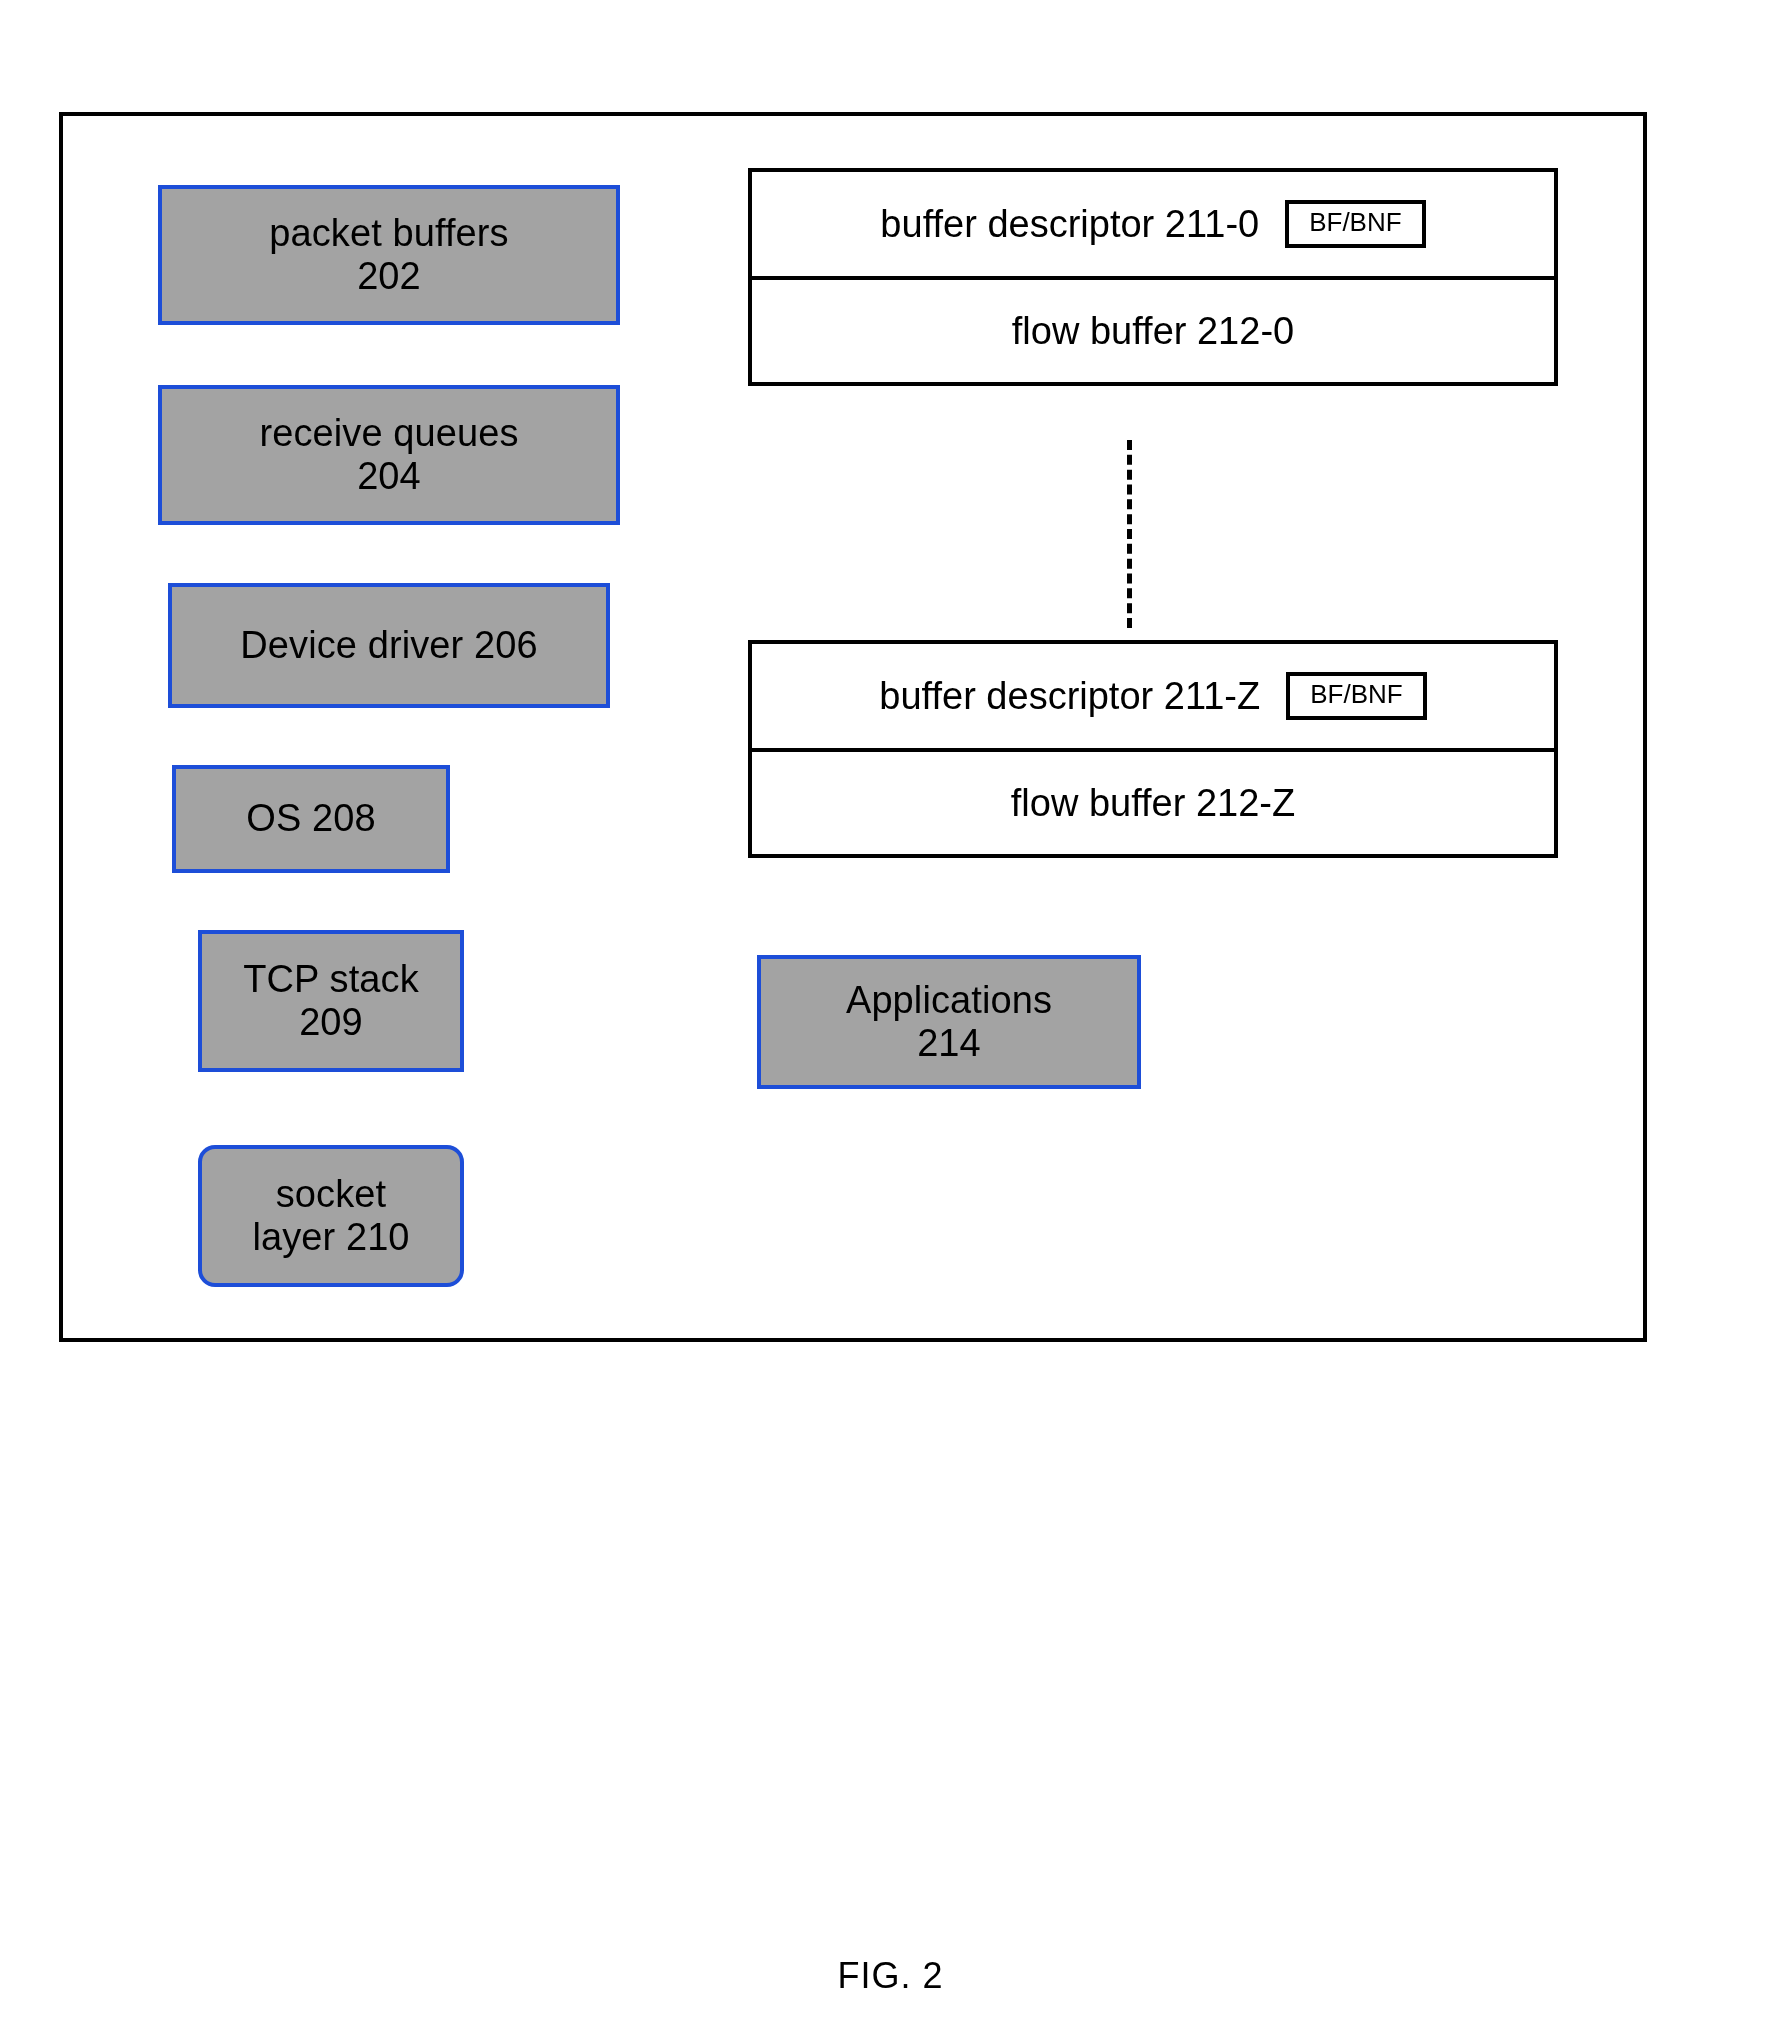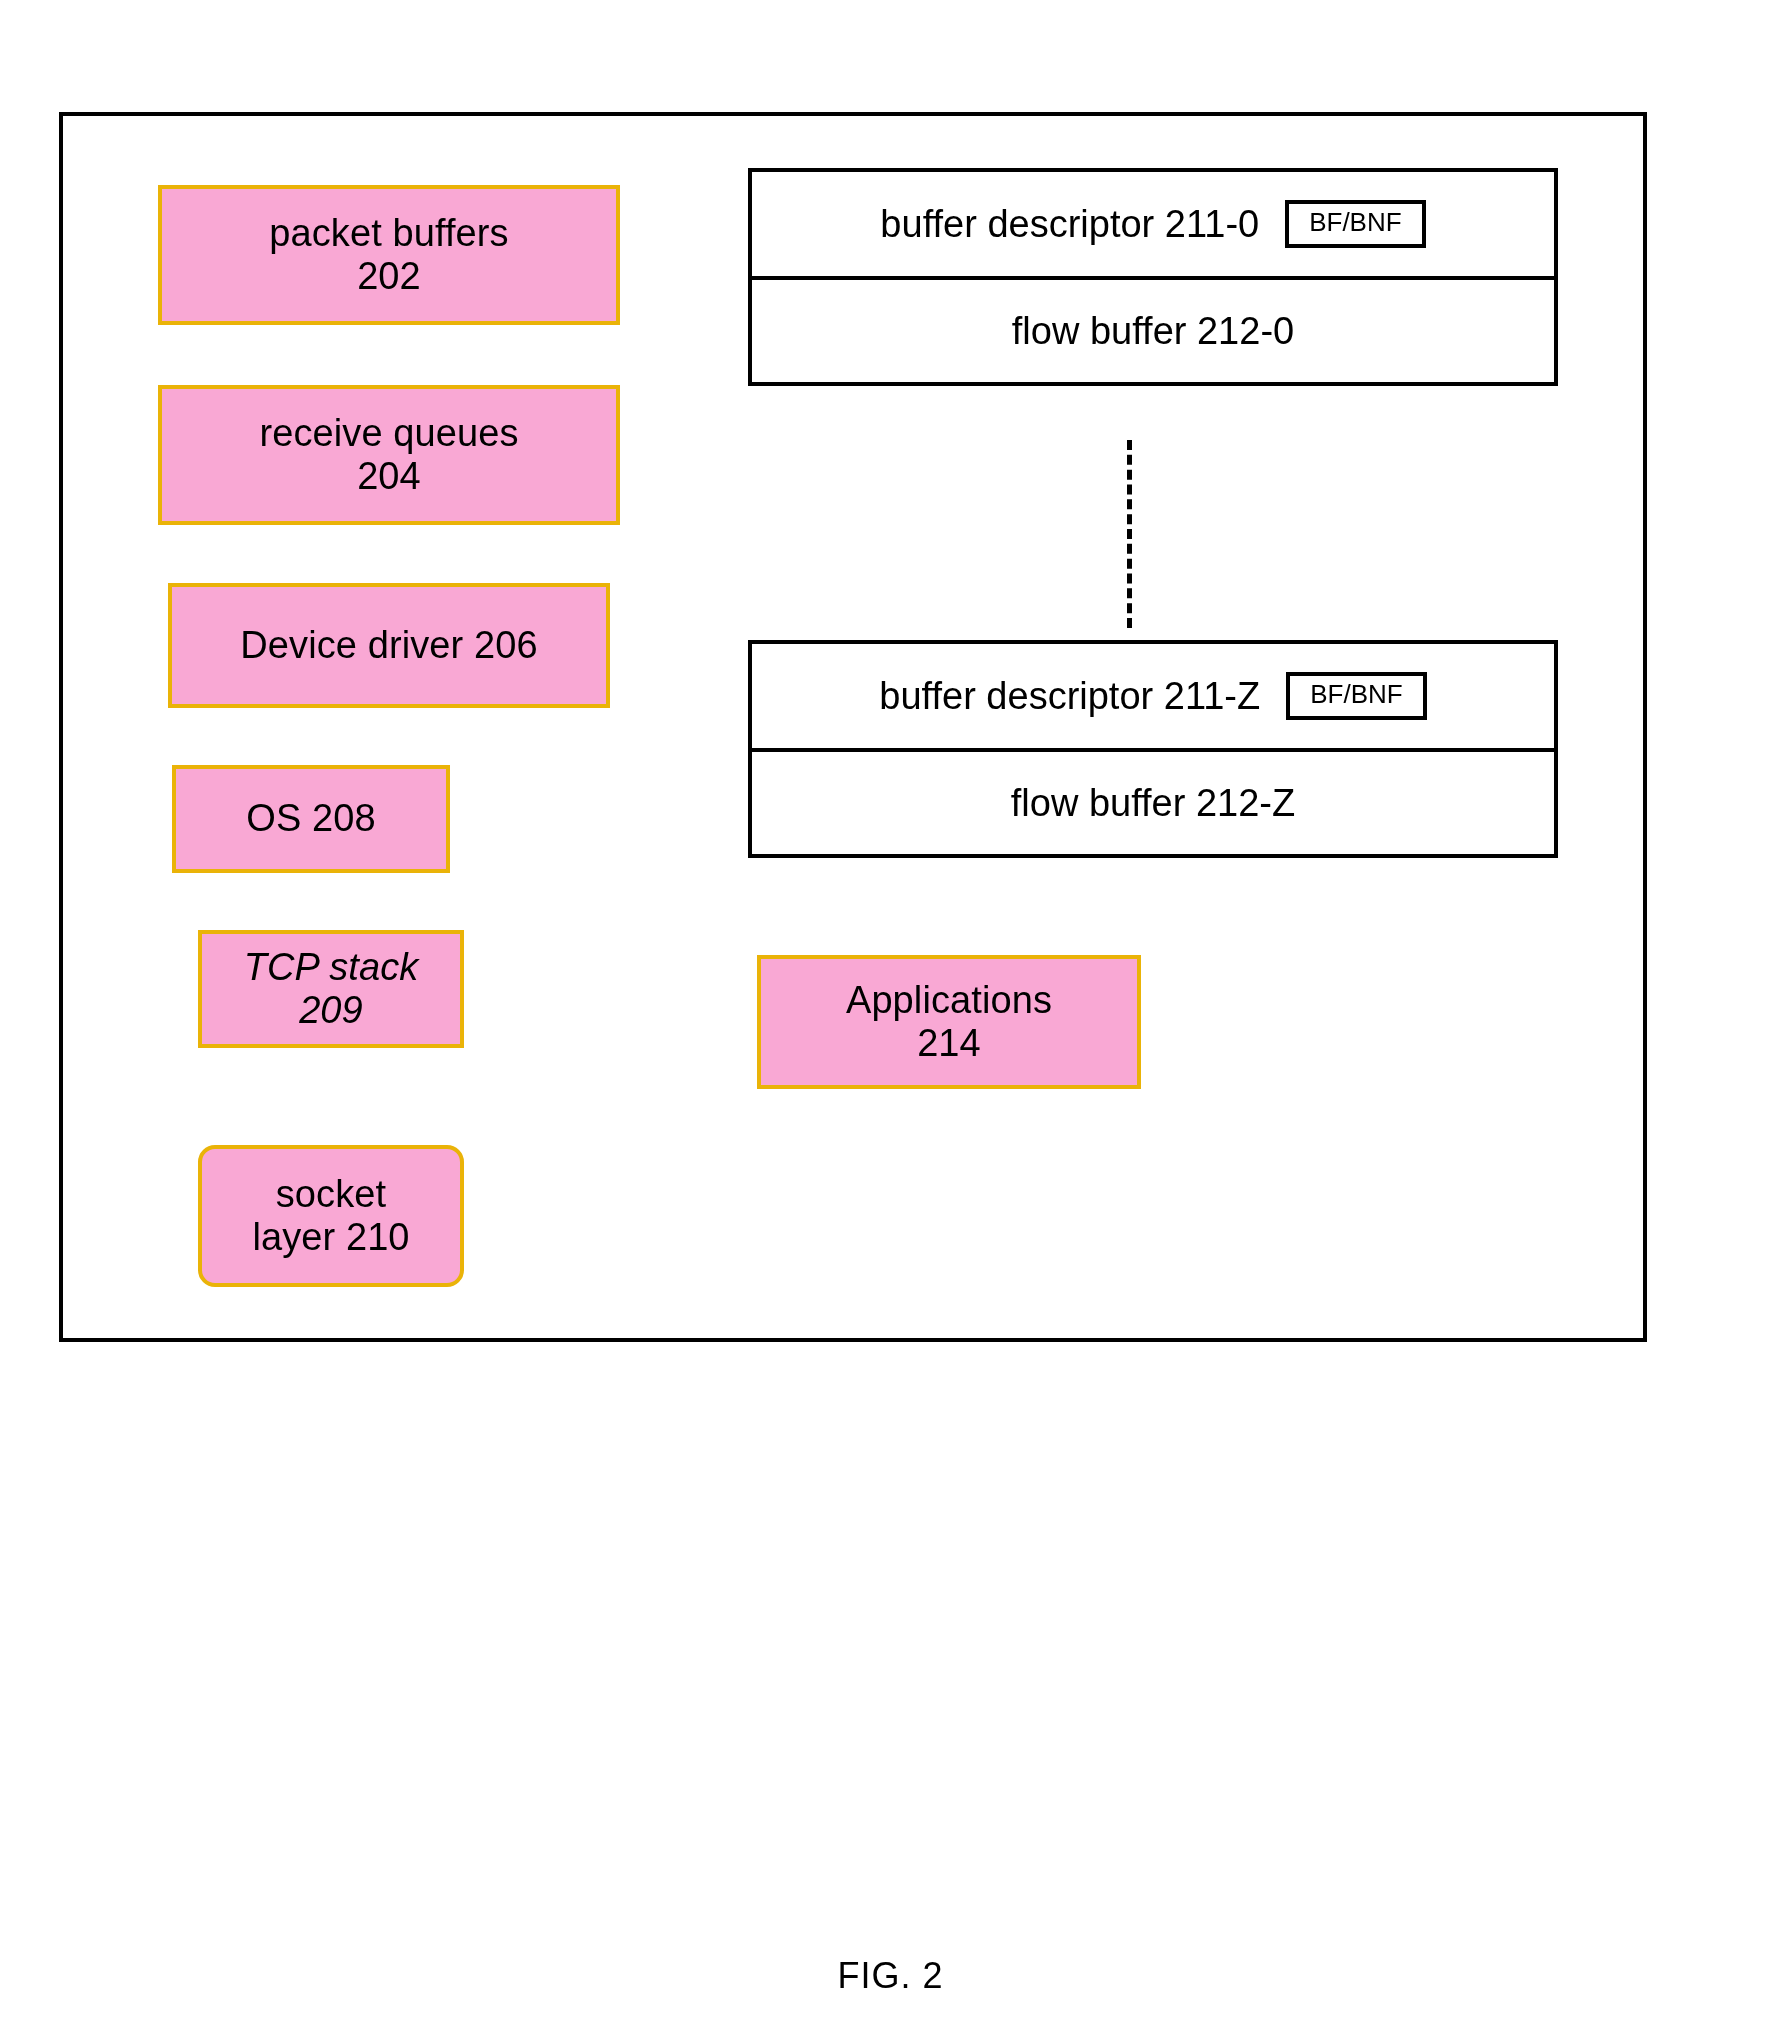--- a/index.html
+++ b/index.html
@@ -32,41 +32,41 @@
     width: 1588px;
     height: 1230px;
     border: 4px solid #000;
     box-sizing: border-box;
   }
 
   
   .node {
     position: absolute;
     box-sizing: border-box;
-    border: 4px solid #eab308;
-    background: #f9a8d4;
+    border: 4px solid #1d4ed8;
+    background: #a3a3a3;
     display: flex;
     flex-direction: column;
     align-items: center;
     justify-content: center;
     text-align: center;
     line-height: 1.14;
     font-size: 38px;
     letter-spacing: 0.1px;
     white-space: pre-line;
   }
 
   .node.one-line { line-height: 1.1; }
 
   
   #box-packet-buffers { left: 158px; top: 185px;  width: 462px; height: 140px; }
   #box-receive-queues { left: 158px; top: 385px;  width: 462px; height: 140px; }
   #box-device-driver  { left: 168px; top: 583px;  width: 442px; height: 125px; }
   #box-os             { left: 172px; top: 765px;  width: 278px; height: 108px; }
-  #box-tcp-stack      { left: 198px; top: 930px;  width: 266px; height: 118px; font-style: italic; }
+  #box-tcp-stack      { left: 198px; top: 930px;  width: 266px; height: 142px; }
   #box-socket-layer   { left: 198px; top: 1145px; width: 266px; height: 142px; border-radius: 17px; }
 
   
   .buffer-group {
     position: absolute;
     box-sizing: border-box;
   }
   #group-0 { left: 748px; top: 168px; width: 810px; height: 218px; }
   #group-z { left: 748px; top: 640px; width: 810px; height: 218px; }
 

